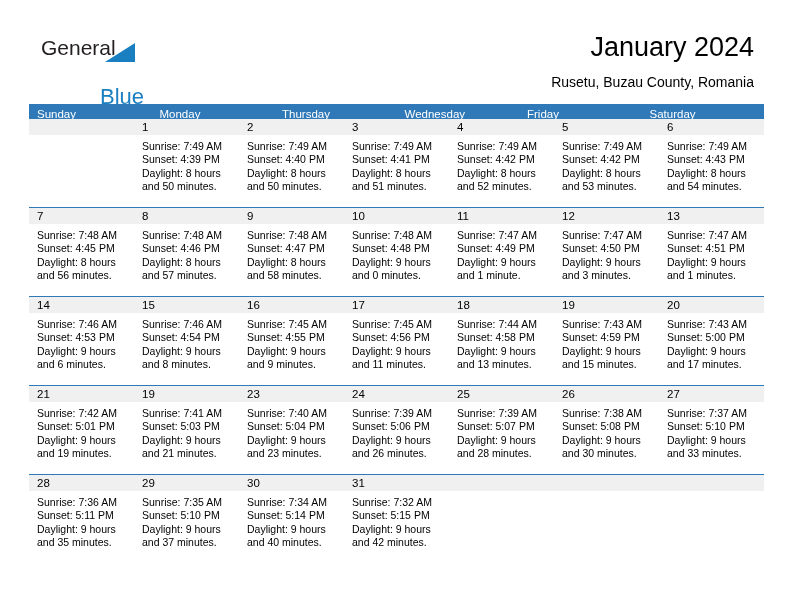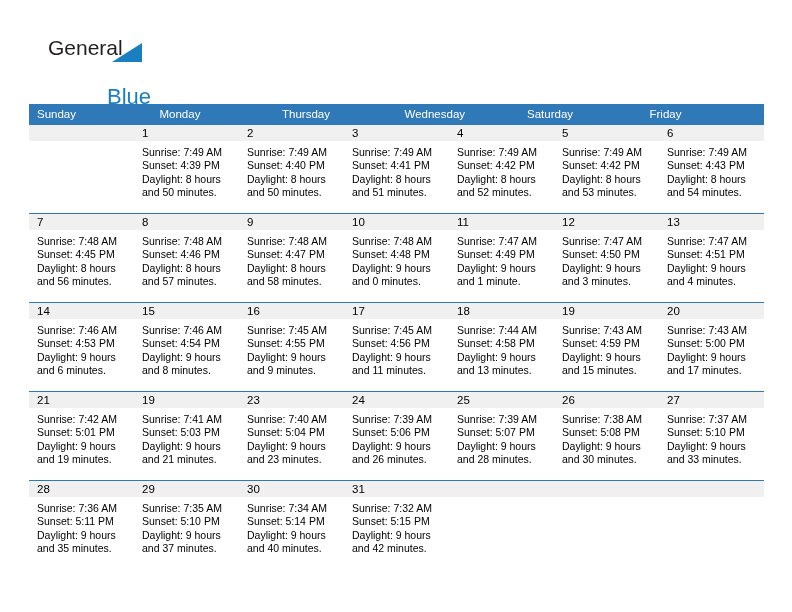--- a/index.html
+++ b/index.html
@@ -17,21 +17,21 @@
   .page {
     position: relative;
     width: 792px;
     height: 612px;
     box-sizing: border-box;
   }
 
   
   .top {
     position: absolute;
-    left: 15px; right: 0;
+    left: 8px; right: 0;
     top: 0;
     height: 103px;
   }
   .logo {
     position: absolute;
     left: 33px;
     top: 36px;
     width: 180px;
     height: 50px;
   }
@@ -86,21 +86,21 @@
   
   .calendar {
     position: absolute;
     left: 29px;
     top: 104px;
     width: 735px;
   }
   .dow-row {
     display: flex;
     background: #3079b8;
-    height: 21px;
+    height: 15px;
   }
   .dow {
     flex: 1 1 0;
     color: #ffffff;
     font-size: 11.5px;
     line-height: 21px;
     padding-left: 8px;
     box-sizing: border-box;
     white-space: nowrap;
   }
@@ -153,32 +153,34 @@
       <span class="logo-general">General</span>
       <span class="logo-tri">
         <svg width="30" height="19" viewBox="0 0 30 19" xmlns="http://www.w3.org/2000/svg">
           <polygon points="0,19 30,19 30,0" fill="#1a7fc1"></polygon>
         </svg>
       </span>
       <span class="logo-blue">Blue</span>
     </div>
 
     <div class="titles">
+      <div class="cal-title">January 2024</div>
+      <div class="cal-subtitle">Rusetu, Buzau County, Romania</div>
     </div>
 
   </div>
 
   <div class="calendar">
     <div class="dow-row" id="dow-row">
         <div class="dow">Sunday</div>
         <div class="dow">Monday</div>
         <div class="dow">Thursday</div>
         <div class="dow">Wednesday</div>
+        <div class="dow">Friday</div>
         <div class="dow">Saturday</div>
-        <div class="dow">Friday</div>
       </div>
     <div id="weeks-container">
         <div class="week">
           <div class="week-inner">
             <div class="cell empty">
               <div class="daynum-band">
                 <span class="daynum"></span>
               </div>
               <div class="detail">
                 <div></div>
@@ -324,21 +326,21 @@
               </div>
             </div>
             <div class="cell">
               <div class="daynum-band">
                 <span class="daynum">13</span>
               </div>
               <div class="detail">
                 <div>Sunrise: 7:47 AM</div>
                 <div>Sunset: 4:51 PM</div>
                 <div>Daylight: 9 hours</div>
-                <div>and 4 minutes.</div>
+                <div>and 1 minutes.</div>
               </div>
             </div>
           </div>
         </div>
         <div class="week">
           <div class="week-inner">
             <div class="cell">
               <div class="daynum-band">
                 <span class="daynum">14</span>
               </div>

